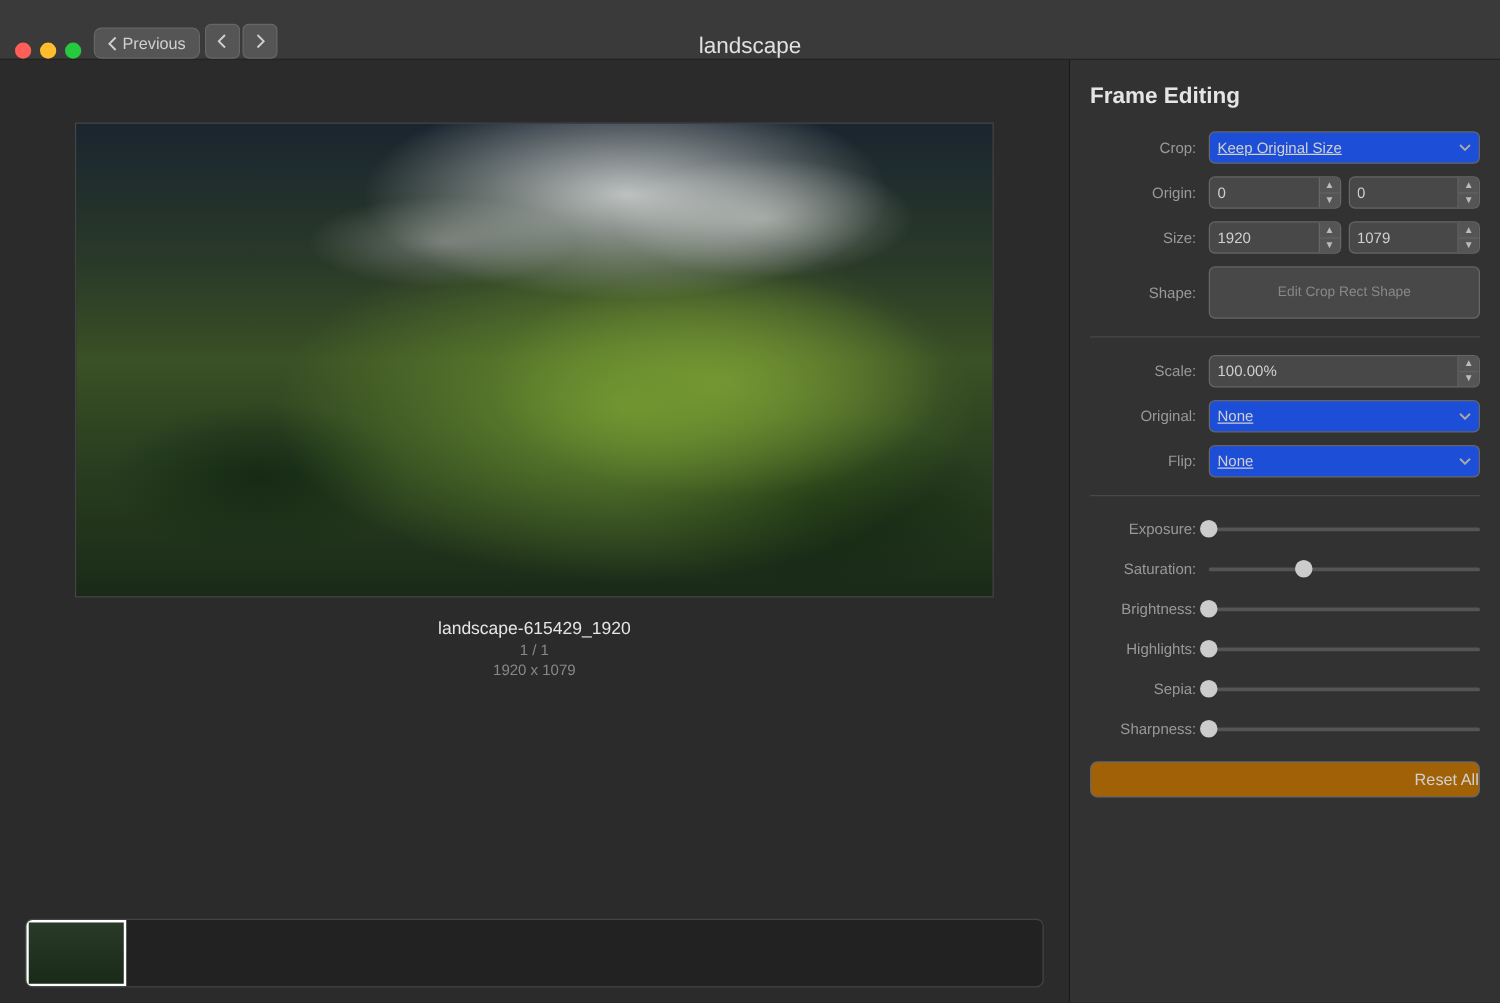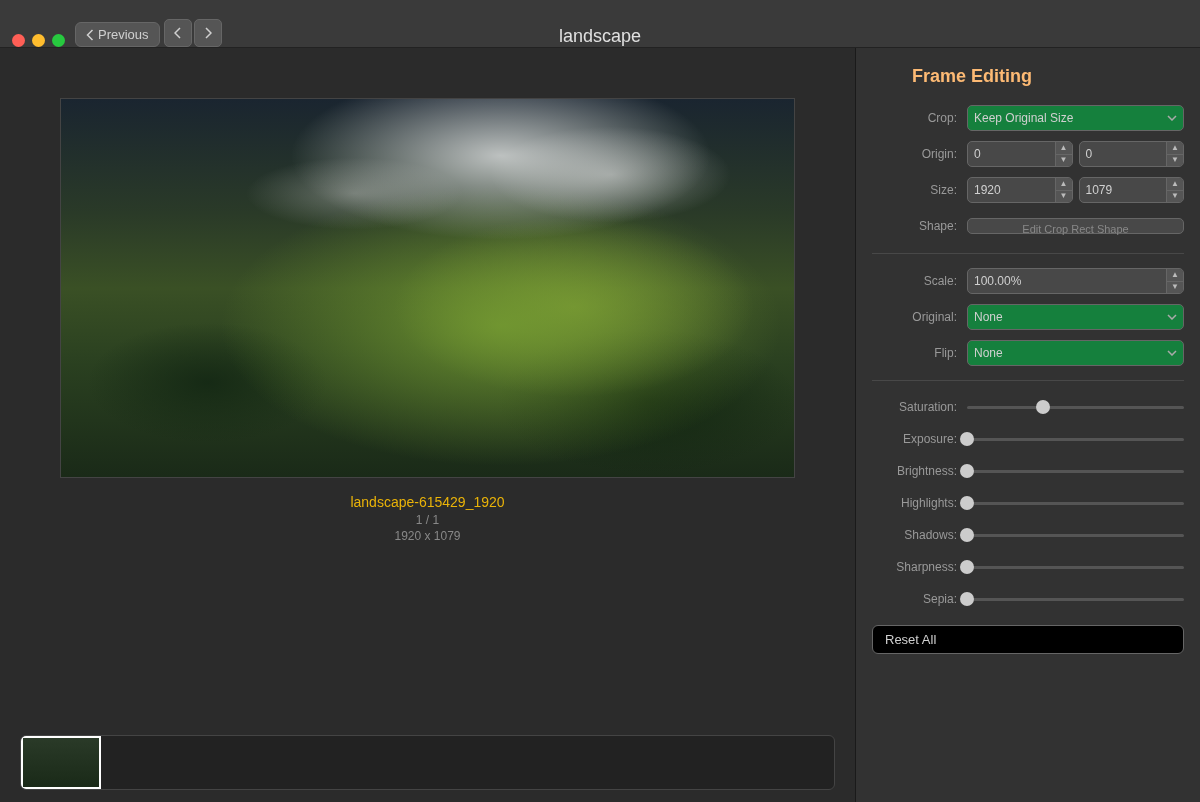--- a/index.html
+++ b/index.html
@@ -142,21 +142,21 @@
           #1a2a18 100%
         );
     }
 
     .image-info {
       margin-top: 16px;
       text-align: center;
     }
     .image-filename {
       font-size: 14px;
-      color: #eab308;
+      color: #e5e5e5;
       font-weight: 500;
     }
     .image-counter {
       font-size: 12px;
       color: #888;
       margin-top: 3px;
     }
     .image-dimensions {
       font-size: 12px;
       color: #888;
@@ -190,23 +190,22 @@
       width: 345px;
       background: #323232;
       border-left: 1px solid #1a1a1a;
       padding: 18px 16px;
       overflow-y: auto;
     }
 
     .section-title {
       font-size: 18px;
       font-weight: 600;
-      color: #fdba74;
+      color: #e5e5e5;
       margin-bottom: 18px;
-      margin-left: 40px;
     }
 
     .divider {
       height: 1px;
       background: #484848;
       margin: 14px 0;
     }
 
     .form-row {
       display: flex;
@@ -218,33 +217,34 @@
       width: 85px;
       text-align: right;
       font-size: 12px;
       color: #999;
       margin-right: 10px;
       flex-shrink: 0;
     }
 
     .select-field {
       flex: 1;
-      background: #15803d;
+      background: #1d4ed8;
       border: 1px solid #666;
       border-radius: 5px;
       color: #d0d0d0;
       font-size: 12px;
       padding: 3px 6px;
       appearance: none;
       -webkit-appearance: none;
       cursor: pointer;
       display: flex;
       align-items: center;
       justify-content: space-between;
       height: 26px;
+      text-decoration: underline;
     }
 
     .number-input-group {
       display: flex;
       align-items: center;
       flex: 1;
       gap: 6px;
     }
     .number-input-box {
       flex: 1;
@@ -290,21 +290,21 @@
     .shape-btn {
       flex: 1;
       background: #484848;
       border: 1px solid #666;
       border-radius: 5px;
       color: #888;
       font-size: 11px;
       padding: 4px 8px;
       cursor: pointer;
       text-align: center;
-      height: 16px;
+      height: 42px;
     }
 
     
     .slider-row {
       display: flex;
       align-items: center;
       margin-bottom: 8px;
       min-height: 24px;
     }
     .slider-label {
@@ -330,28 +330,28 @@
       border-radius: 50%;
       position: absolute;
       top: 50%;
       transform: translate(-50%, -50%);
       cursor: grab;
     }
 
     .reset-btn {
       display: block;
       width: 100%;
-      background: #000000;
+      background: #a16207;
       border: 1px solid #666;
       border-radius: 6px;
       color: #d0d0d0;
       font-size: 13px;
-      padding: 6px 12px;
-      cursor: pointer;
-      text-align: left;
+      padding: 6px 0;
+      cursor: pointer;
+      text-align: right;
       margin-top: 14px;
     }
 
     
     .right-panel::-webkit-scrollbar { width: 6px; }
     .right-panel::-webkit-scrollbar-track { background: #2a2a2a; }
     .right-panel::-webkit-scrollbar-thumb { background: #555; border-radius: 3px; }
   </style>
 </head>
 <body>
@@ -487,58 +487,52 @@
         <svg width="10" height="6" viewBox="0 0 10 6" fill="none">
           <path d="M1 1l4 4 4-4" stroke="#aaa" stroke-width="1.5"></path>
         </svg>
       </div>
     </div>
 
     <div class="divider"></div>
 
     <div id="sliders-container">
         <div class="slider-row">
+          <span class="slider-label">Exposure:</span>
+          <div class="slider-track">
+            <div class="slider-thumb" style="left: 0%;"></div>
+          </div>
+        </div>
+        <div class="slider-row">
           <span class="slider-label">Saturation:</span>
           <div class="slider-track">
             <div class="slider-thumb" style="left: 35%;"></div>
-          </div>
-        </div>
-        <div class="slider-row">
-          <span class="slider-label">Exposure:</span>
-          <div class="slider-track">
-            <div class="slider-thumb" style="left: 0%;"></div>
           </div>
         </div>
         <div class="slider-row">
           <span class="slider-label">Brightness:</span>
           <div class="slider-track">
             <div class="slider-thumb" style="left: 0%;"></div>
           </div>
         </div>
         <div class="slider-row">
           <span class="slider-label">Highlights:</span>
           <div class="slider-track">
             <div class="slider-thumb" style="left: 0%;"></div>
           </div>
         </div>
         <div class="slider-row">
-          <span class="slider-label">Shadows:</span>
+          <span class="slider-label">Sepia:</span>
           <div class="slider-track">
             <div class="slider-thumb" style="left: 0%;"></div>
           </div>
         </div>
         <div class="slider-row">
           <span class="slider-label">Sharpness:</span>
           <div class="slider-track">
             <div class="slider-thumb" style="left: 0%;"></div>
           </div>
         </div>
-        <div class="slider-row">
-          <span class="slider-label">Sepia:</span>
-          <div class="slider-track">
-            <div class="slider-thumb" style="left: 0%;"></div>
-          </div>
-        </div>
       </div>
 
     <button class="reset-btn">Reset All</button>
   </div>
 </div>
 
 </body></html>

